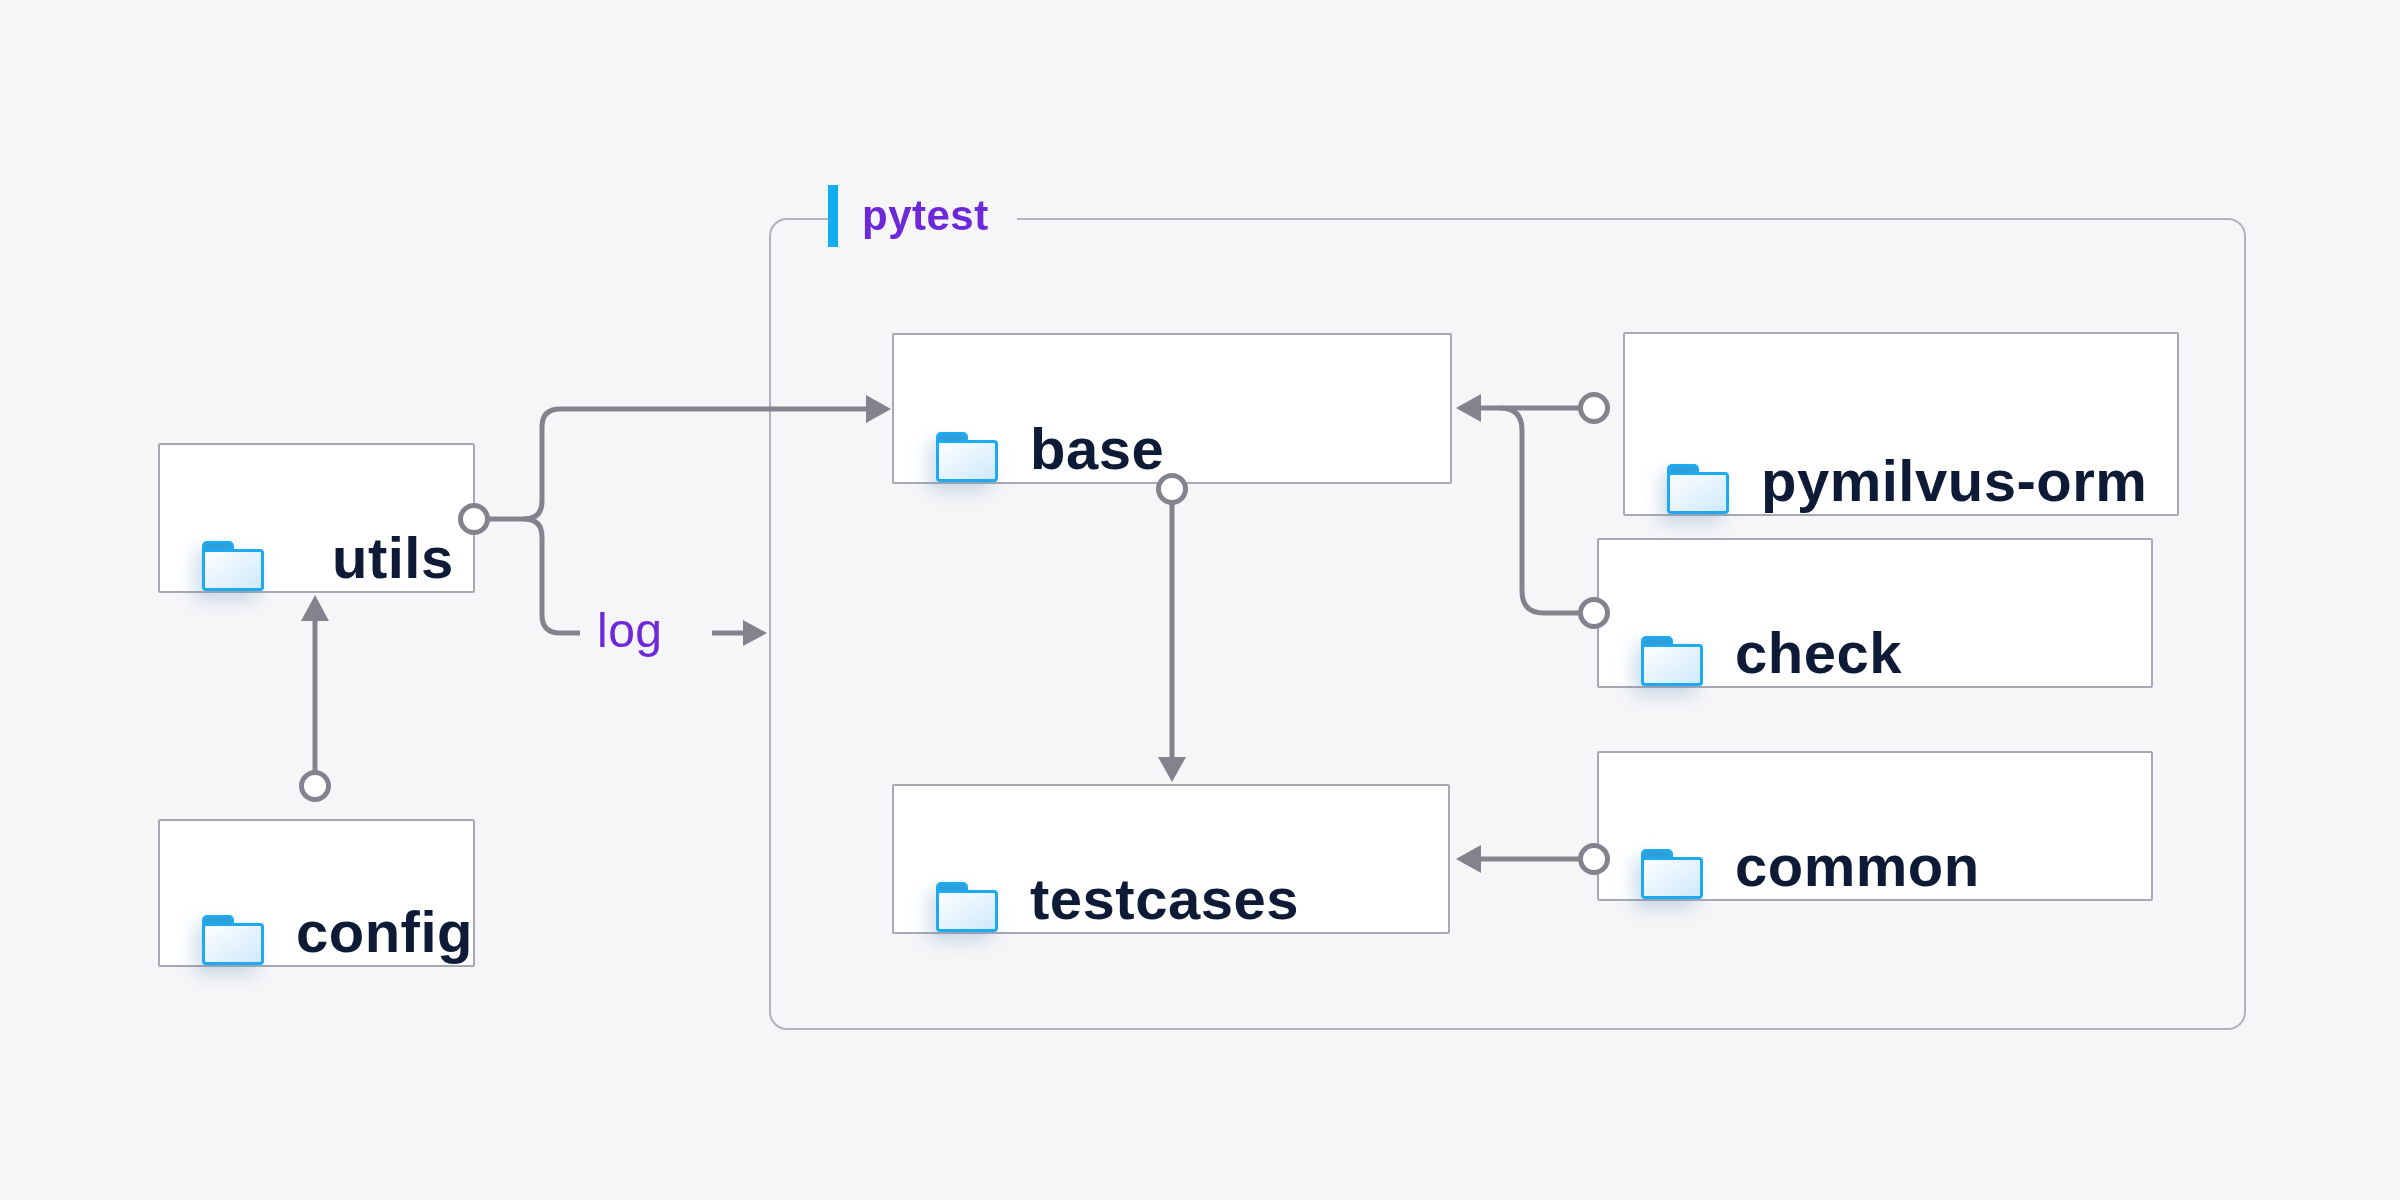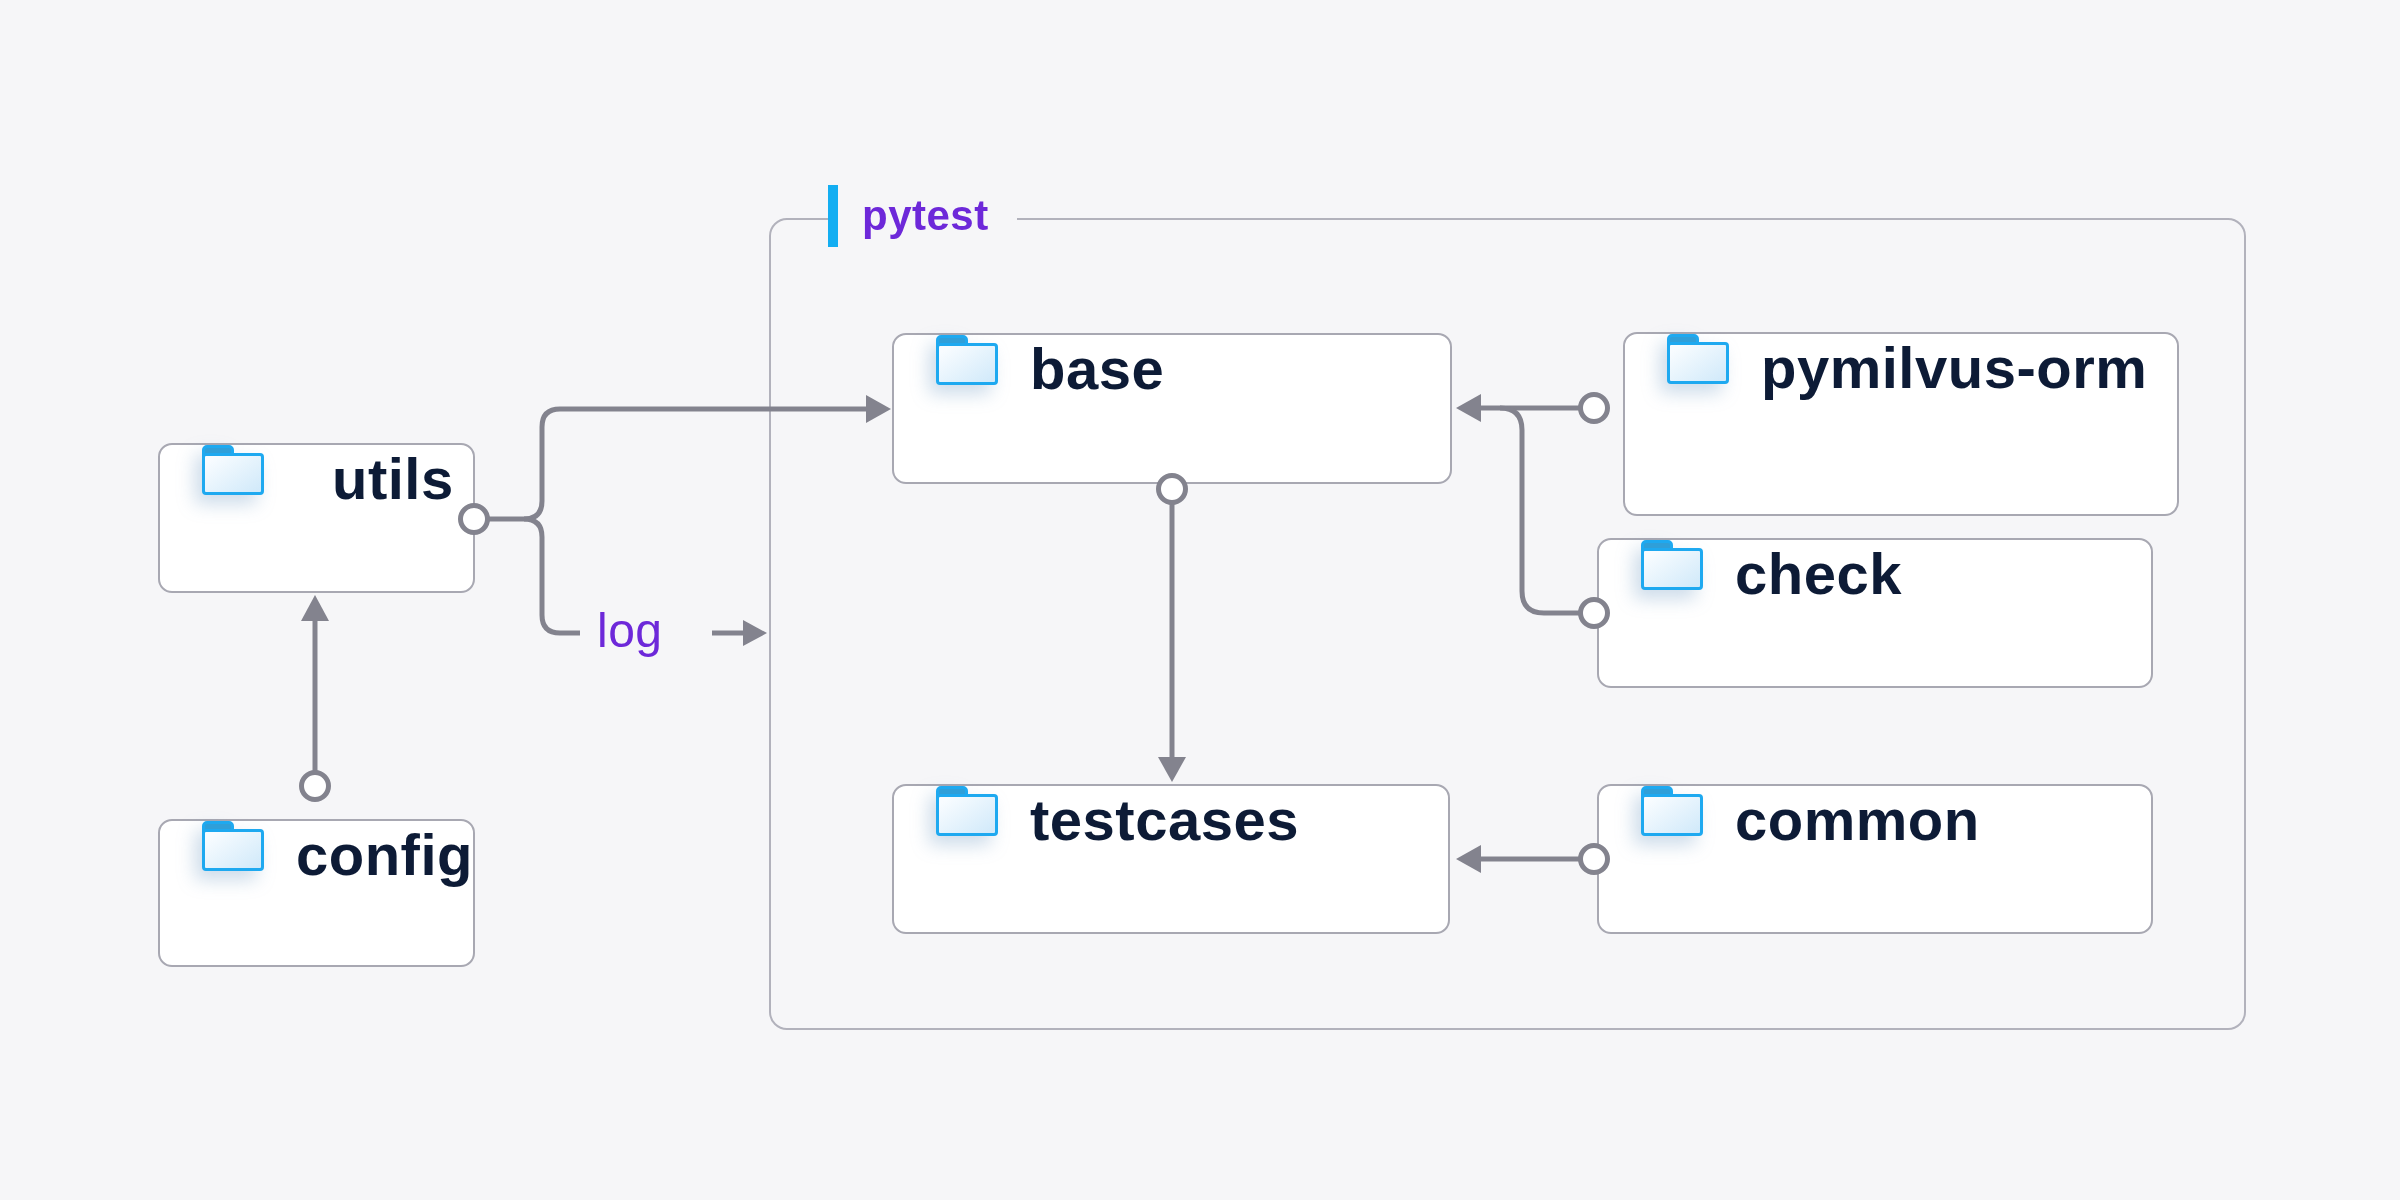--- a/index.html
+++ b/index.html
@@ -16,34 +16,34 @@
   .group-label{
     position:absolute;left:828px;top:185px;height:62px;display:flex;align-items:center;z-index:3;
   }
   .group-label .bar{width:10px;height:62px;background:#13aef2;flex:none;}
   .group-label .text{
     background:#f6f6f8;padding:0 28px 0 24px;height:62px;line-height:62px;
     font-size:42px;font-weight:700;color:#6d28d9;letter-spacing:.5px;white-space:nowrap;
   }
   
   .node{
-    position:absolute;background:#ffffff;border:2.5px solid #a8a8b2;border-radius:14px;
-    box-sizing:border-box;display:flex;align-items:flex-start;padding-left:42px;z-index:2;
+    position:absolute;background:#ffffff;border:2.5px solid #a8a8b2;border-radius:2px;
+    box-sizing:border-box;display:flex;align-items:flex-end;padding-left:42px;z-index:2;
   }
   .node .label{
     font-size:58px;font-weight:700;color:#0d1b36;letter-spacing:.5px;
     margin-left:32px;white-space:nowrap;
   }
   .node-utils    {left:158px; top:443px; width:317px; height:150px;gap:36px;}
   .node-config   {left:158px; top:819px; width:317px; height:148px;}
   .node-base     {left:892px; top:333px; width:560px; height:151px;}
   .node-pymilvus {left:1623px;top:332px; width:556px; height:184px;}
   .node-check    {left:1597px;top:538px; width:556px; height:150px;}
   .node-testcases{left:892px; top:784px; width:558px; height:150px;}
-  .node-common   {left:1597px;top:784px; width:556px; height:150px;}
+  .node-common   {left:1597px;top:751px; width:556px; height:150px;}
   
   .folder{position:relative;width:62px;height:50px;flex:none;
           filter:drop-shadow(-7px 9px 9px rgba(90,140,185,.30));}
   .folder .tab{position:absolute;left:0;top:0;width:32px;height:18px;
                background:#2f9fd9;border:3.5px solid #1ea9f0;border-radius:5px 5px 0 0;box-sizing:border-box;}
   .folder .fbody{position:absolute;left:0;top:8px;width:62px;height:42px;
                background:linear-gradient(145deg,#f8fcff 10%,#d2eafa 95%);
                border:3.5px solid #1ea9f0;border-radius:4px;box-sizing:border-box;}
   
   .edge-label{

